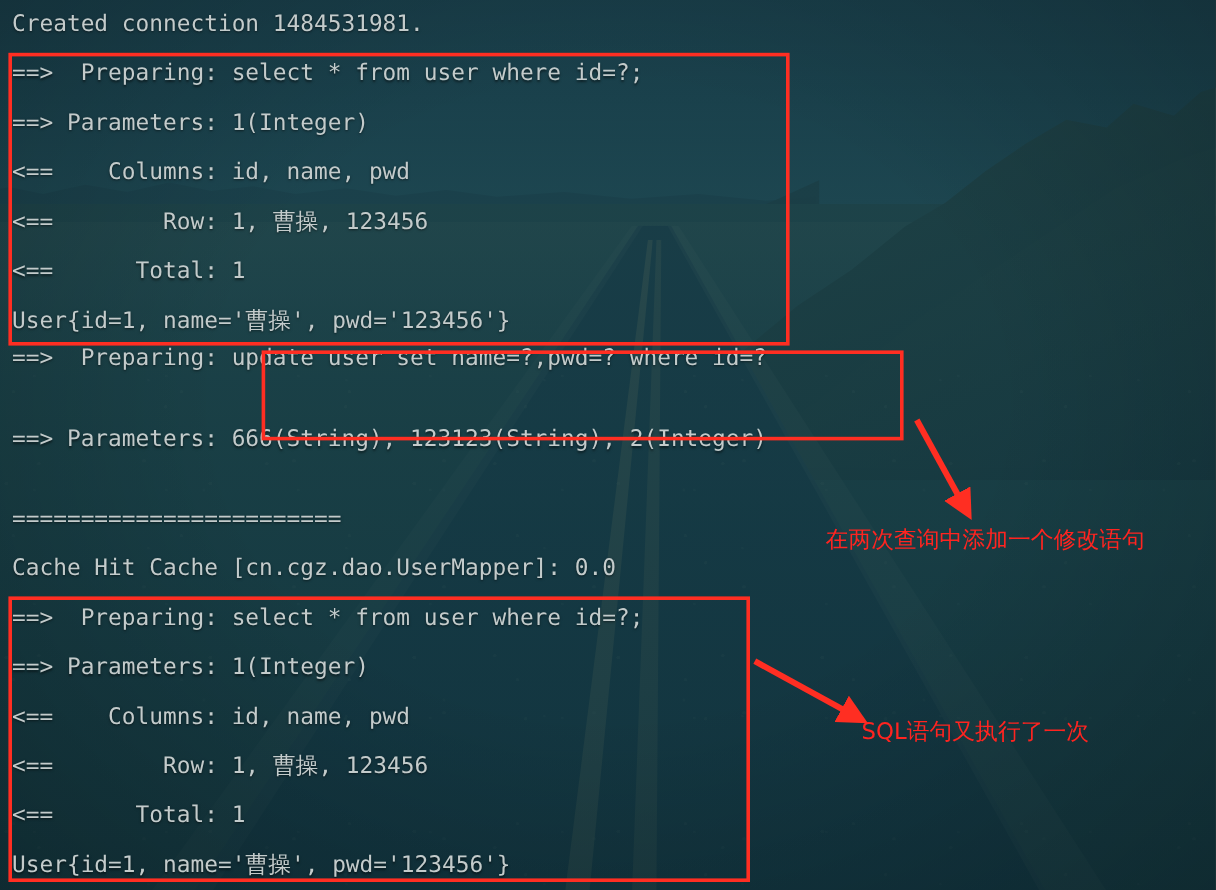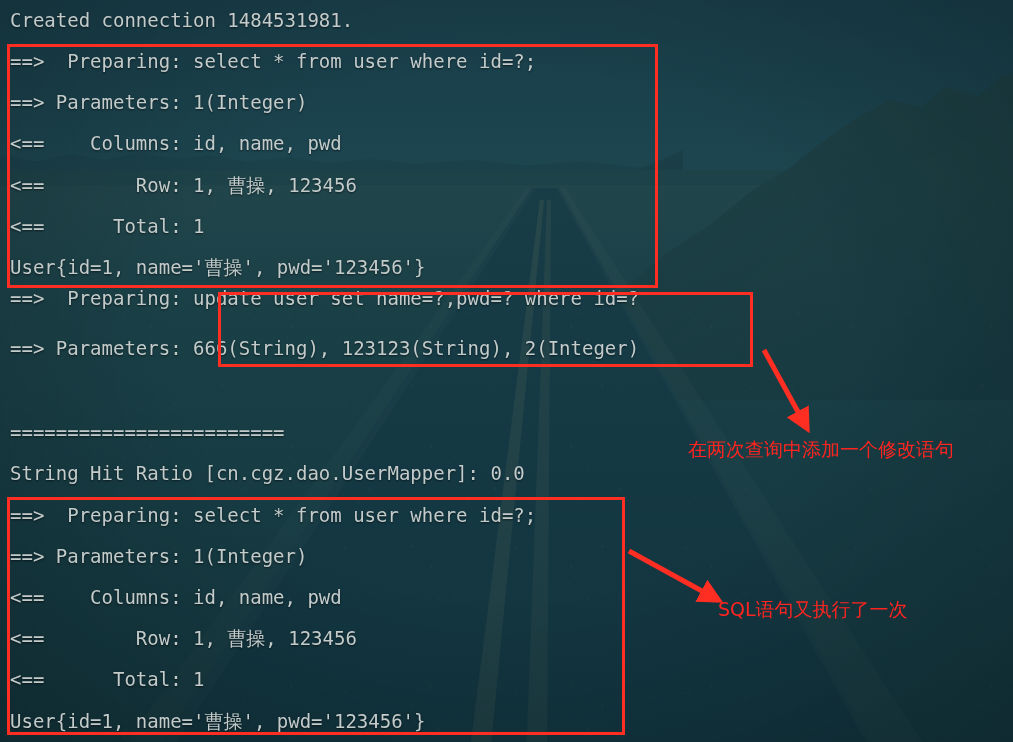--- a/index.html
+++ b/index.html
@@ -204,23 +204,23 @@
 
   <div class="console">
     <div class="line" style="top:10px">Created connection 1484531981.</div>
     <div class="line" style="top:51px">==&gt;  Preparing: select * from user where id=?;</div>
     <div class="line" style="top:92px">==&gt; Parameters: 1(Integer)</div>
     <div class="line" style="top:133px">&lt;==    Columns: id, name, pwd</div>
     <div class="line" style="top:175px">&lt;==        Row: 1, 曹操, 123456</div>
     <div class="line" style="top:216px">&lt;==      Total: 1</div>
     <div class="line" style="top:257px">User{id=1, name='曹操', pwd='123456'}</div>
     <div class="line" style="top:288px">==&gt;  Preparing: update user set name=?,pwd=? where id=?</div>
-    <div class="line" style="top:338px">==&gt; Parameters: 666(String), 123123(String), 2(Integer)</div>
+    <div class="line" style="top:356px">==&gt; Parameters: 666(String), 123123(String), 2(Integer)</div>
     <div class="line" style="top:422px">========================</div>
-    <div class="line" style="top:463px">String Hit Ratio [cn.cgz.dao.UserMapper]: 0.0</div>
+    <div class="line" style="top:463px">Cache Hit Cache [cn.cgz.dao.UserMapper]: 0.0</div>
     <div class="line" style="top:505px">==&gt;  Preparing: select * from user where id=?;</div>
     <div class="line" style="top:546px">==&gt; Parameters: 1(Integer)</div>
     <div class="line" style="top:587px">&lt;==    Columns: id, name, pwd</div>
     <div class="line" style="top:628px">&lt;==        Row: 1, 曹操, 123456</div>
     <div class="line" style="top:669px">&lt;==      Total: 1</div>
     <div class="line" style="top:711px">User{id=1, name='曹操', pwd='123456'}</div>
   </div>
 
   <div class="redbox" style="left:7px;  top:44px;  width:651px; height:244px;"></div>
   <div class="redbox" style="left:218px; top:292px; width:535px; height:75px;"></div>

